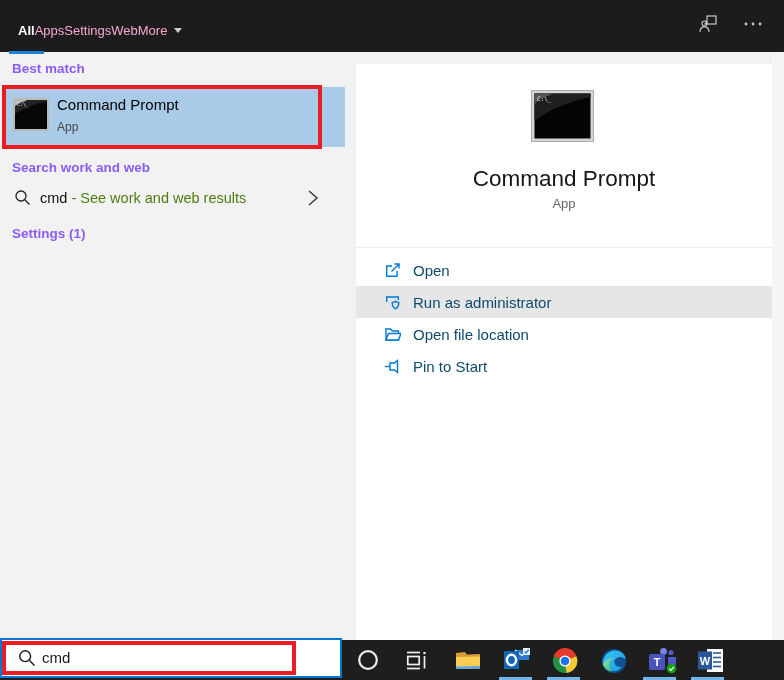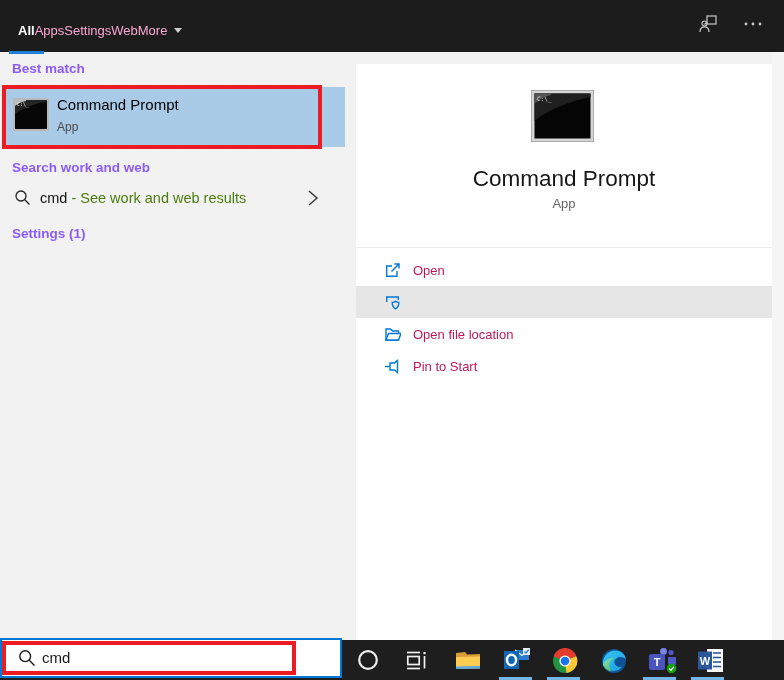--- a/index.html
+++ b/index.html
@@ -33,21 +33,21 @@
   .rightpanel { position:absolute; left:356px; top:64px; width:416px; height:576px; background:#fff; }
   .gutter { position:absolute; left:772px; top:52px; width:12px; height:588px; background:#f5f5f6; }
   .bigicon { position:absolute; left:175px; top:26px; }
   .r-title { position:absolute; top:102px; width:100%; text-align:center; font-size:22.5px; color:#161616; }
   .r-sub { position:absolute; top:132px; width:100%; text-align:center; font-size:13px; color:#666; }
   .divider { position:absolute; top:183px; left:0; width:100%; height:1px; background:#ececec; }
   .actions { position:absolute; top:190px; left:0; width:100%; }
   .action { height:32px; display:flex; align-items:center; padding-left:28px; }
   .action.hl { background:#e6e6e6; }
   .action .aicon { width:17px; height:17px; margin-right:12px; flex:none; }
-  .action .albl { font-size:13px; color:#be185d; }
+  .action .albl { font-size:15px; color:#0c4a6e; }
 
   
   .taskbar { position:absolute; left:0; top:640px; width:784px; height:40px; background:#1e1e1e; }
   .tb-ico { position:absolute; top:648px; }
   .app-underline { position:absolute; top:677px; height:3px; background:#74b6e8; }
 
   
   .searchbox { position:absolute; left:0; top:638px; width:342px; height:40px; background:#fff; border:2px solid #0078d7; z-index:6; }
   .searchbox .sq { position:absolute; left:40px; top:9px; font-size:15px; color:#1a1a1a; }
   .redbox2 { position:absolute; left:2px; top:641px; width:294px; height:34px; border:4px solid #ec1c24; z-index:7; }
@@ -161,20 +161,21 @@
         </span>
         <span class="albl">Open</span>
       </div>
       <div class="action hl">
         <span class="aicon">
           <svg width="17" height="17" viewBox="0 0 17 17" fill="none" stroke="#0078d7" stroke-width="1.4">
             <path d="M2 3 H15 M2.7 3 V8 M14.3 3 V6"></path>
             <path d="M11.5 7.2 C 12.5 8 13.5 8.3 14.8 8.4 C 14.8 11.5 13.7 13.6 11.5 14.8 C 9.3 13.6 8.2 11.5 8.2 8.4 C 9.5 8.3 10.5 8 11.5 7.2 Z"></path>
           </svg>
         </span>
+        <span class="albl">Run as administrator</span>
       </div>
       <div class="action">
         <span class="aicon">
           <svg width="17" height="17" viewBox="0 0 17 17" fill="none" stroke="#0078d7" stroke-width="1.4">
             <path d="M2 14 V3 H6.5 L8.5 5 H14.5 V14 Z"></path>
             <path d="M2 14 L4.5 7.5 H17 L14.5 14 Z" fill="#fff"></path>
           </svg>
         </span>
         <span class="albl">Open file location</span>
       </div>

